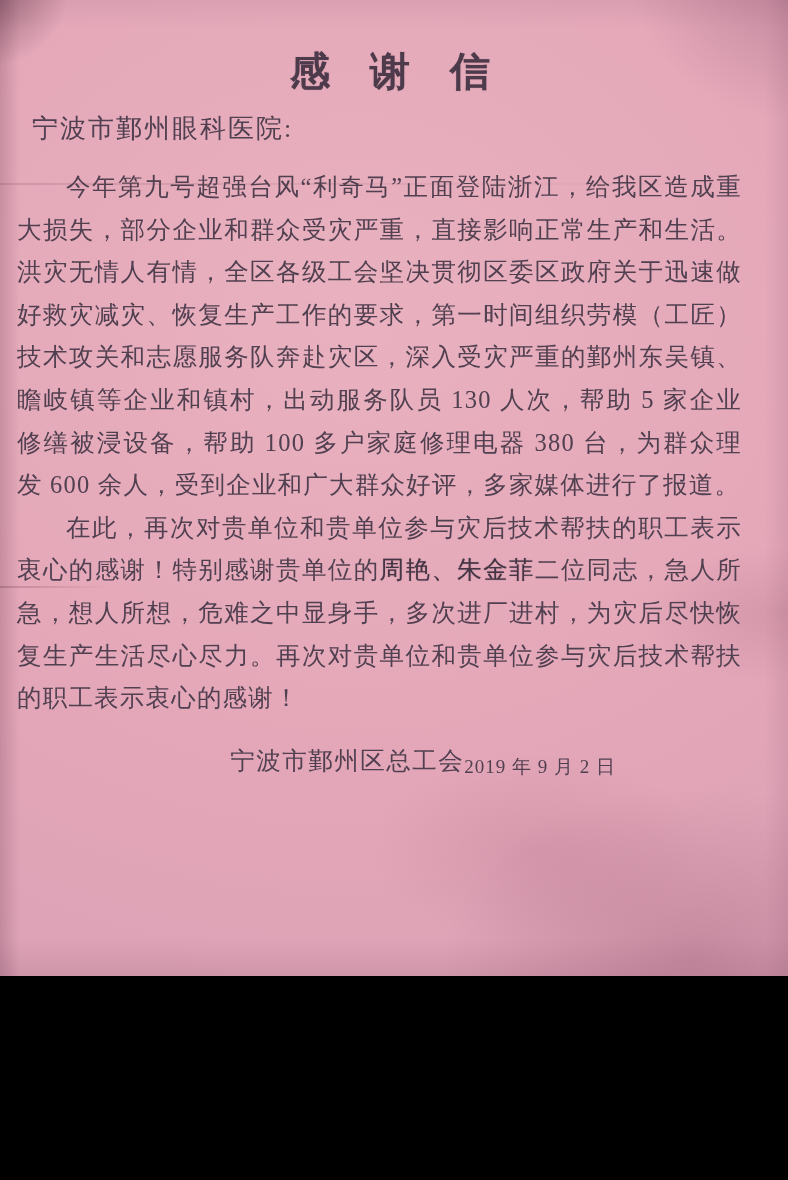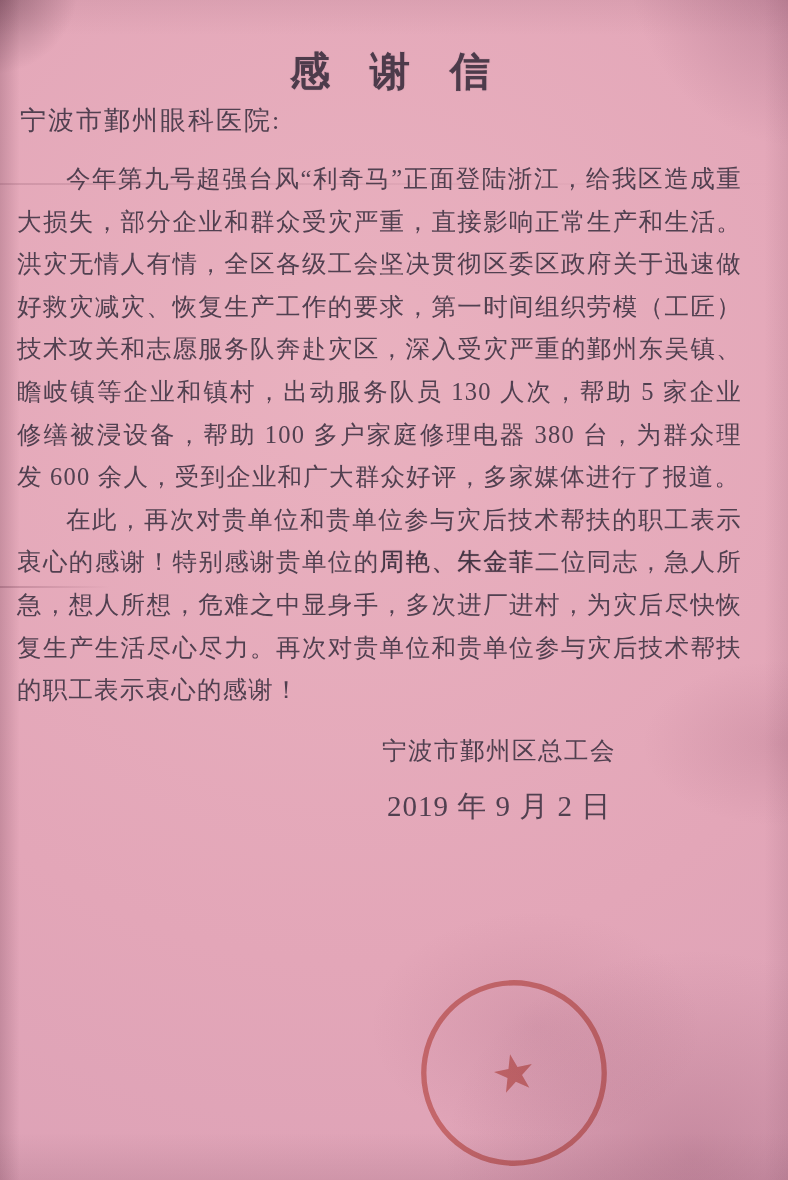--- a/index.html
+++ b/index.html
@@ -3,21 +3,21 @@
 <meta charset="utf-8">
 <style>
   html, body {
     margin: 0;
     padding: 0;
     background: #000;
   }
   .photo {
     position: relative;
     width: 788px;
-    height: 1180px;
+    height: 976px;
     overflow: hidden;
     font-family: "Liberation Serif", "DejaVu Serif", serif;
     color: #514050;
     
     background:
       radial-gradient(circle at -1% -1%, rgba(62,28,44,0.45) 0%, rgba(62,28,44,0.0) 6%),
       radial-gradient(ellipse 30% 22% at 102% -4%, rgba(120,64,92,0.35) 0%, rgba(120,64,92,0) 75%),
       radial-gradient(ellipse 45% 25% at 88% 98%, rgba(135,72,98,0.28) 0%, rgba(135,72,98,0) 70%),
       radial-gradient(ellipse 30% 14% at 68% 87%, rgba(135,72,98,0.14) 0%, rgba(135,72,98,0) 70%),
       radial-gradient(ellipse 25% 10% at 99% 63%, rgba(135,72,98,0.16) 0%, rgba(135,72,98,0) 70%),
@@ -46,22 +46,22 @@
     padding-top: 44px;
     text-align: center;
     font-size: 40px;
     font-weight: 700;
     letter-spacing: 8px;
     word-spacing: 14px;
     color: #4d3b4b;
     text-shadow: 0 0 1px rgba(77,59,75,0.55);
   }
   .recipient {
-    margin-top: 4px;
-    padding-left: 20px;
+    margin-top: 12px;
+    padding-left: 32px;
     font-size: 26px;
     letter-spacing: 2px;
   }
   .body {
     margin-top: 20px;
     padding: 0 46px 0 17px;
   }
   .body p {
     margin: 0;
     text-indent: 2em;
@@ -79,30 +79,30 @@
   .signature-area {
     position: relative;
     z-index: 2;
     display: flex;
     justify-content: flex-end;
     padding-right: 172px;
     margin-top: 22px;
   }
   .signature-inner {
     display: flex;
-    flex-direction: column;
+    flex-direction: row;
     align-items: center;
   }
   .signature {
     font-size: 24.5px;
     letter-spacing: 1.5px;
   }
   .date {
-    margin-top: 20px;
-    font-size: 29px;
+    margin-top: 12px;
+    font-size: 19px;
     letter-spacing: 1px;
   }
   .seal {
     position: absolute;
     left: 417px;
     top: 976px;
     width: 194px;
     height: 194px;
     z-index: 1;
     opacity: 0.55;

